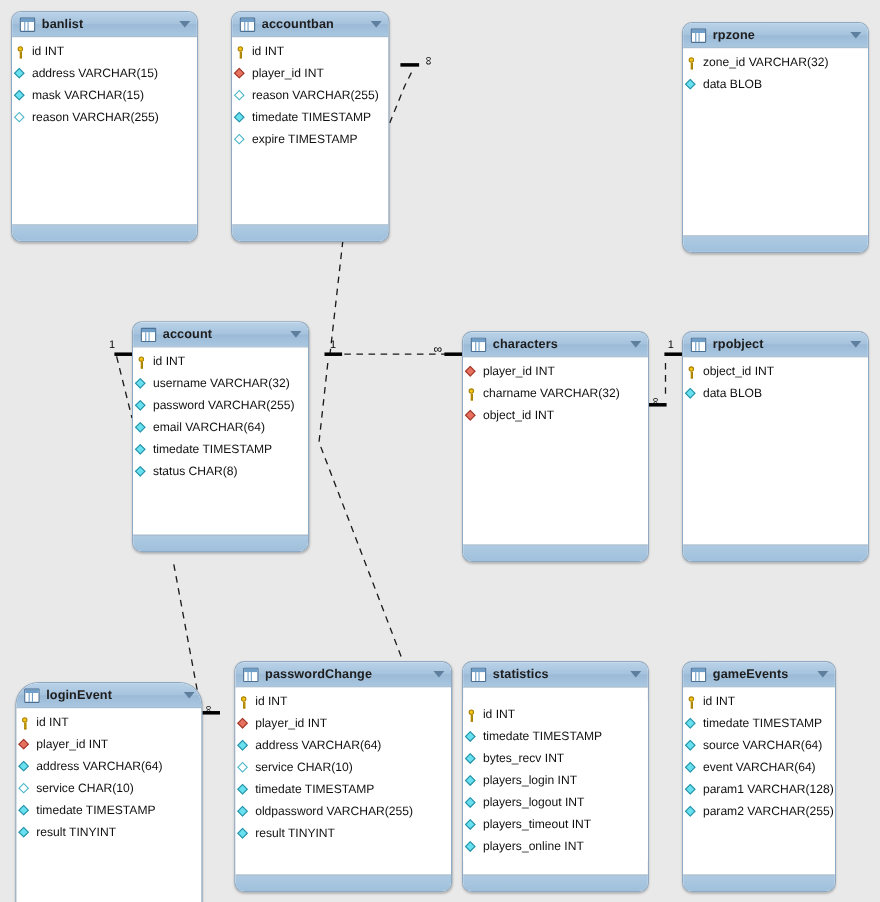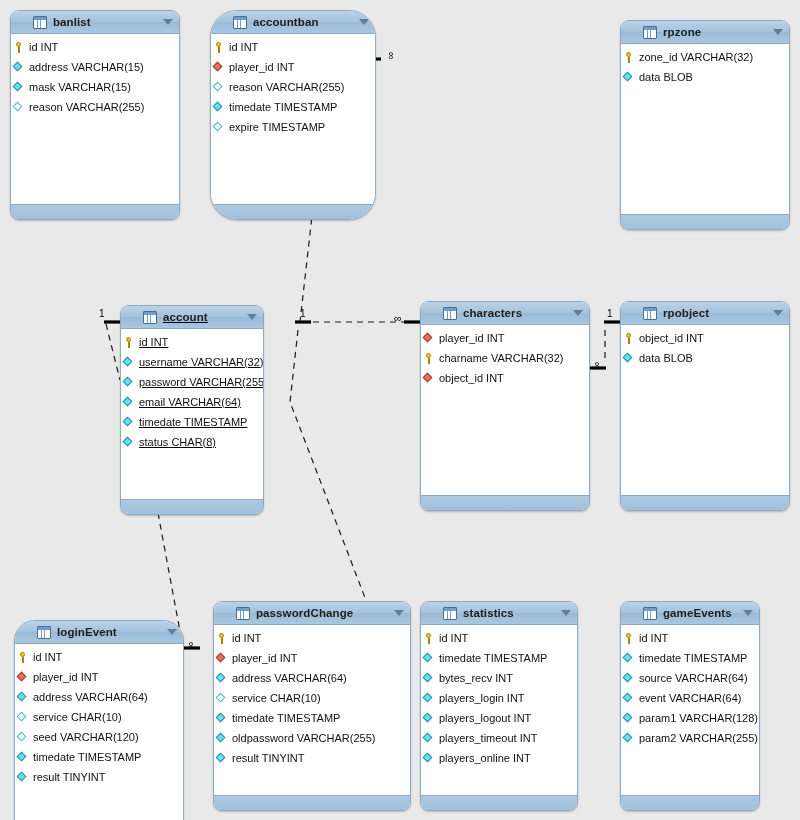--- a/index.html
+++ b/index.html
@@ -32,21 +32,21 @@
     border-radius:9px;
     box-shadow:0 1px 2px rgba(0,0,0,.22);
     overflow:hidden;
     display:flex;flex-direction:column;
   }
   .tbl-head{
     height:22px;flex:0 0 22px;
     background:linear-gradient(to bottom,#b9d2e8 0%,#a6c3dd 48%,#9bbad7 52%,#a9c7e0 100%);
     border-bottom:1px solid #8ea9c1;
     display:flex;align-items:center;
-    padding:0 6px 0 22px;
+    padding:0 6px 0 7px;
     gap:6px;
   }
   .tbl-icon{
     width:12px;height:11px;flex:0 0 12px;
     background:#ffffff;
     border:1px solid #4a6f93;
     border-radius:1px;
     position:relative;
     display:block;
   }
@@ -202,21 +202,21 @@
           </div>
           <div class="col">
             <span class="ic dia null">
               <i></i>
             </span>
             <span class="col-txt">reason VARCHAR(255)</span>
           </div>
         </div>
         <div class="tbl-foot"></div>
       </div>
-      <div class="tbl" style="left: 210px; top: 10px; width: 166px; height: 210px; border-radius: 27px;">
+      <div class="tbl" style="left: 210px; top: 10px; width: 144px; height: 210px;">
         <div class="tbl-head">
           <span class="tbl-icon"></span>
           <span class="tbl-name">accountban</span>
           <span class="tbl-caret"></span>
         </div>
         <div class="tbl-body">
           <div class="col">
             <span class="ic key"></span>
             <span class="col-txt">id INT</span>
           </div>
@@ -260,21 +260,21 @@
           </div>
           <div class="col">
             <span class="ic dia nn">
               <i></i>
             </span>
             <span class="col-txt">data BLOB</span>
           </div>
         </div>
         <div class="tbl-foot"></div>
       </div>
-      <div class="tbl" style="left: 120px; top: 305px; width: 144px; height: 210px; text-decoration: underline;">
+      <div class="tbl" style="left: 120px; top: 292px; width: 161px; height: 210px;">
         <div class="tbl-head">
           <span class="tbl-icon"></span>
           <span class="tbl-name">account</span>
           <span class="tbl-caret"></span>
         </div>
         <div class="tbl-body">
           <div class="col">
             <span class="ic key"></span>
             <span class="col-txt">id INT</span>
           </div>
@@ -380,91 +380,85 @@
             </span>
             <span class="col-txt">address VARCHAR(64)</span>
           </div>
           <div class="col">
             <span class="ic dia null">
               <i></i>
             </span>
             <span class="col-txt">service CHAR(10)</span>
           </div>
           <div class="col">
+            <span class="ic dia nn">
+              <i></i>
+            </span>
+            <span class="col-txt">timedate TIMESTAMP</span>
+          </div>
+          <div class="col">
+            <span class="ic dia nn">
+              <i></i>
+            </span>
+            <span class="col-txt">result TINYINT</span>
+          </div>
+        </div>
+        <div class="tbl-foot"></div>
+      </div>
+      <div class="tbl" style="left: 213px; top: 601px; width: 198px; height: 210px;">
+        <div class="tbl-head">
+          <span class="tbl-icon"></span>
+          <span class="tbl-name">passwordChange</span>
+          <span class="tbl-caret"></span>
+        </div>
+        <div class="tbl-body">
+          <div class="col">
+            <span class="ic key"></span>
+            <span class="col-txt">id INT</span>
+          </div>
+          <div class="col">
+            <span class="ic dia fk">
+              <i></i>
+            </span>
+            <span class="col-txt">player_id INT</span>
+          </div>
+          <div class="col">
+            <span class="ic dia nn">
+              <i></i>
+            </span>
+            <span class="col-txt">address VARCHAR(64)</span>
+          </div>
+          <div class="col">
             <span class="ic dia null">
               <i></i>
             </span>
-            <span class="col-txt">seed VARCHAR(120)</span>
+            <span class="col-txt">service CHAR(10)</span>
           </div>
           <div class="col">
             <span class="ic dia nn">
               <i></i>
             </span>
             <span class="col-txt">timedate TIMESTAMP</span>
           </div>
           <div class="col">
             <span class="ic dia nn">
               <i></i>
             </span>
+            <span class="col-txt">oldpassword VARCHAR(255)</span>
+          </div>
+          <div class="col">
+            <span class="ic dia nn">
+              <i></i>
+            </span>
             <span class="col-txt">result TINYINT</span>
           </div>
         </div>
         <div class="tbl-foot"></div>
       </div>
-      <div class="tbl" style="left: 213px; top: 601px; width: 198px; height: 210px;">
-        <div class="tbl-head">
-          <span class="tbl-icon"></span>
-          <span class="tbl-name">passwordChange</span>
-          <span class="tbl-caret"></span>
-        </div>
-        <div class="tbl-body">
-          <div class="col">
-            <span class="ic key"></span>
-            <span class="col-txt">id INT</span>
-          </div>
-          <div class="col">
-            <span class="ic dia fk">
-              <i></i>
-            </span>
-            <span class="col-txt">player_id INT</span>
-          </div>
-          <div class="col">
-            <span class="ic dia nn">
-              <i></i>
-            </span>
-            <span class="col-txt">address VARCHAR(64)</span>
-          </div>
-          <div class="col">
-            <span class="ic dia null">
-              <i></i>
-            </span>
-            <span class="col-txt">service CHAR(10)</span>
-          </div>
-          <div class="col">
-            <span class="ic dia nn">
-              <i></i>
-            </span>
-            <span class="col-txt">timedate TIMESTAMP</span>
-          </div>
-          <div class="col">
-            <span class="ic dia nn">
-              <i></i>
-            </span>
-            <span class="col-txt">oldpassword VARCHAR(255)</span>
-          </div>
-          <div class="col">
-            <span class="ic dia nn">
-              <i></i>
-            </span>
-            <span class="col-txt">result TINYINT</span>
-          </div>
-        </div>
-        <div class="tbl-foot"></div>
-      </div>
-      <div class="tbl" style="left: 420px; top: 601px; width: 158px; height: 210px;">
+      <div class="tbl" style="left: 420px; top: 601px; width: 170px; height: 210px; gap: 12px;">
         <div class="tbl-head">
           <span class="tbl-icon"></span>
           <span class="tbl-name">statistics</span>
           <span class="tbl-caret"></span>
         </div>
         <div class="tbl-body">
           <div class="col">
             <span class="ic key"></span>
             <span class="col-txt">id INT</span>
           </div>

